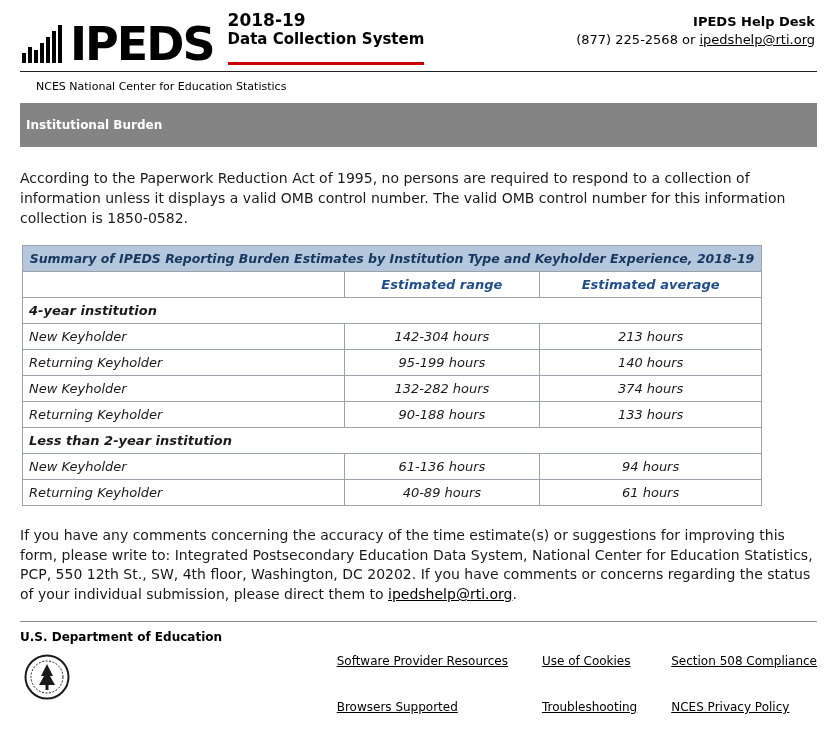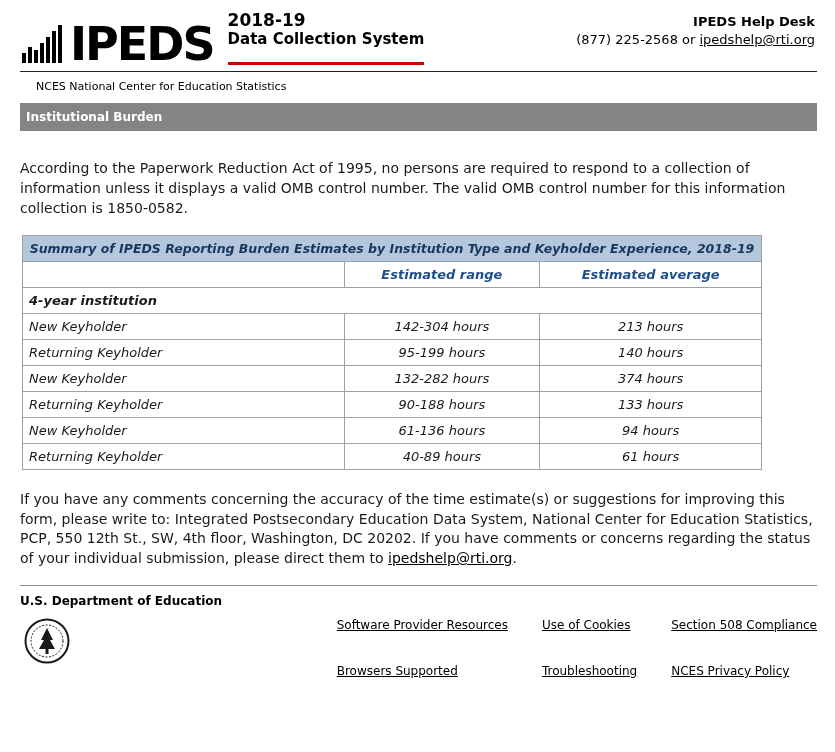--- a/index.html
+++ b/index.html
@@ -23,21 +23,21 @@
   .help-title { font-size:13px; font-weight:bold; color:#000; }
   .help-line { font-size:13px; color:#000; margin-top:3px; }
   a.lnk { color:#000; text-decoration:underline; cursor:pointer; }
   .hdr-rule { border:none; border-top:1px solid #222; }
 
   .nces { font-size:11px; color:#000; margin:8px 0 10px 16px; }
 
   .title-bar {
     background:var(--title_bar_bg,#848484);
     color:#fff; font-weight:bold; font-size:12px;
-    padding:7px 6px; margin-bottom:28px;
+    padding:15px 6px; margin-bottom:22px;
   }
 
   p.body-text { font-size:14px; line-height:1.42; color:#1a1a1a; margin-bottom:16px; }
 
   
   table.burden {
     border-collapse:collapse; width:740px; margin:4px 2px 20px 2px;
     font-size:13px;
     font-style:italic;
   }
@@ -131,20 +131,23 @@
         <td class="lbl">New Keyholder</td>
         <td class="val">132-282 hours</td>
         <td class="val">374 hours</td>
       </tr>
       <tr>
         <td class="lbl">Returning Keyholder</td>
         <td class="val">90-188 hours</td>
         <td class="val">133 hours</td>
       </tr>
       <tr>
+          <td class="group" colspan="3">Less than 2-year institution</td>
+        </tr>
+      <tr>
         <td class="lbl">New Keyholder</td>
         <td class="val">61-136 hours</td>
         <td class="val">94 hours</td>
       </tr>
       <tr>
         <td class="lbl">Returning Keyholder</td>
         <td class="val">40-89 hours</td>
         <td class="val">61 hours</td>
       </tr>
     </tbody>

